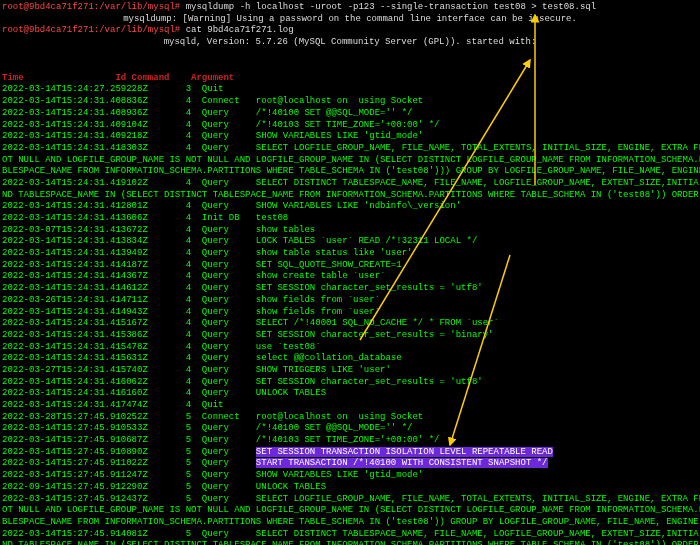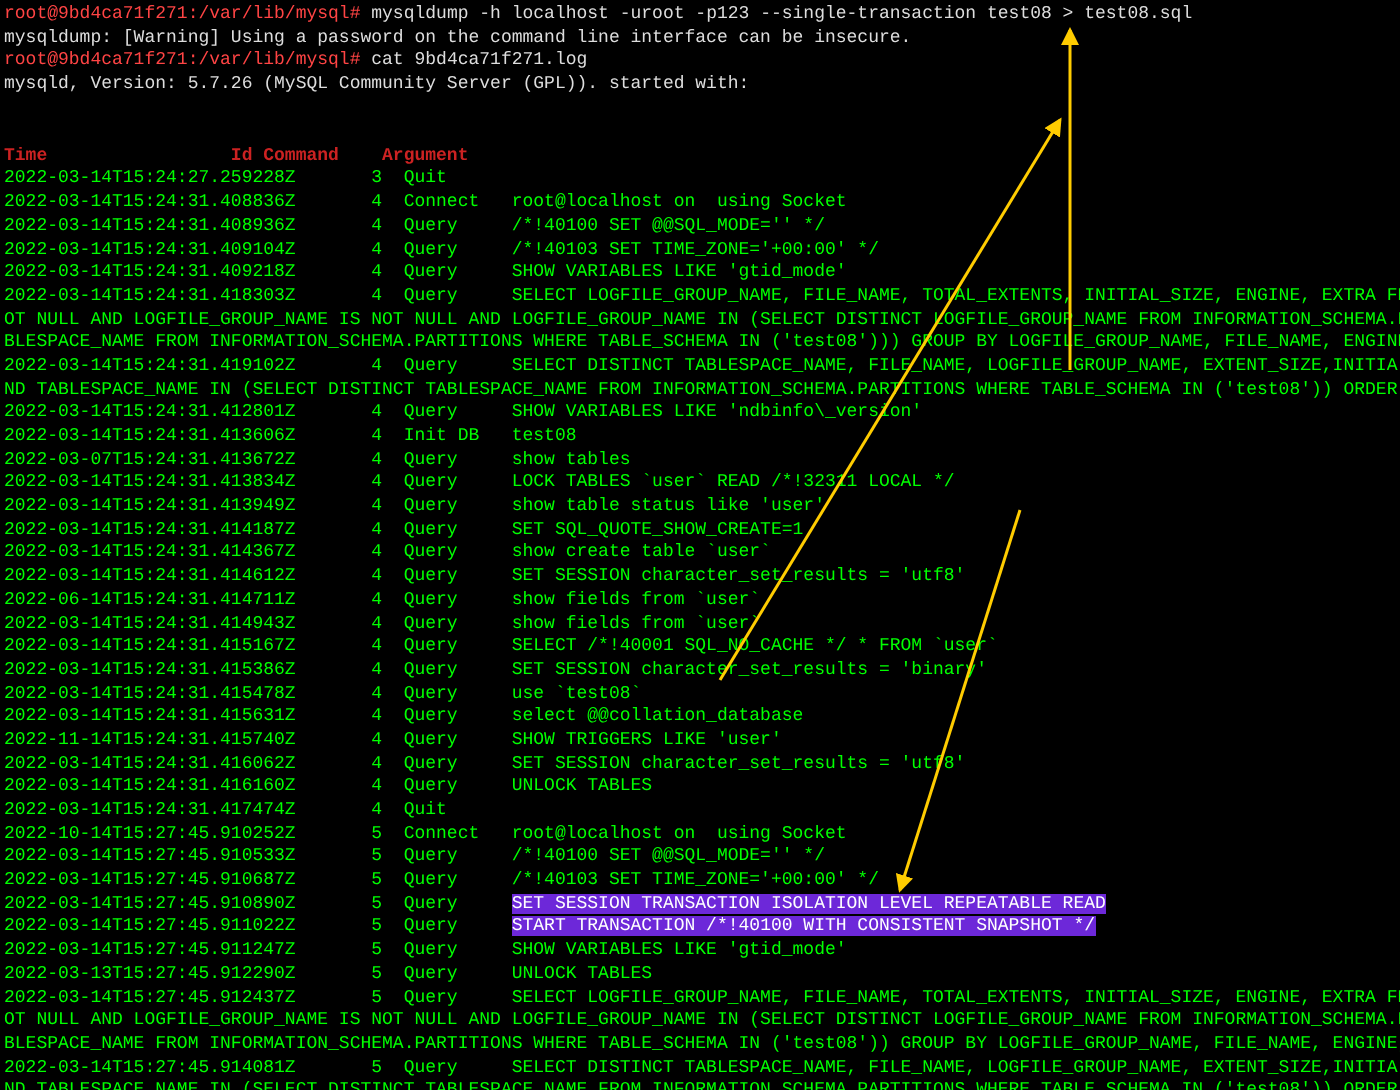--- a/index.html
+++ b/index.html
@@ -10,21 +10,21 @@
       line-height: 1.3;
       color: #0f0;
       width: 700px;
       height: 545px;
       overflow: hidden;
       position: relative;
       padding: 2px;
     }
     .line { white-space: pre; color: #0f0; }
     .prompt { color: #ff4444; }
-    .white { color: #ddd; }
+    .white { color: #ddd; text-align: center; }
     .highlight { background: #6d28d9; color: #fff; }
     .header-row { color: #cc2222; font-weight: bold; margin-top: 24px; }
     .arrow {
       position: absolute;
       pointer-events: none;
     }
     .arrow svg { overflow: visible; }
   </style>
 </head>
 <body>
@@ -52,41 +52,41 @@
   <div class="line">ND TABLESPACE_NAME IN (SELECT DISTINCT TABLESPACE_NAME FROM INFORMATION_SCHEMA.PARTITIONS WHERE TABLE_SCHEMA IN ('test08')) ORDER BY</div>
   <div id="rows3">
       <div class="line">2022-03-14T15:24:31.412801Z       4  Query     SHOW VARIABLES LIKE 'ndbinfo\_version'</div>
       <div class="line">2022-03-14T15:24:31.413606Z       4  Init DB   test08</div>
       <div class="line">2022-03-07T15:24:31.413672Z       4  Query     show tables</div>
       <div class="line">2022-03-14T15:24:31.413834Z       4  Query     LOCK TABLES `user` READ /*!32311 LOCAL */</div>
       <div class="line">2022-03-14T15:24:31.413949Z       4  Query     show table status like 'user'</div>
       <div class="line">2022-03-14T15:24:31.414187Z       4  Query     SET SQL_QUOTE_SHOW_CREATE=1</div>
       <div class="line">2022-03-14T15:24:31.414367Z       4  Query     show create table `user`</div>
       <div class="line">2022-03-14T15:24:31.414612Z       4  Query     SET SESSION character_set_results = 'utf8'</div>
-      <div class="line">2022-06-14T15:24:31.414711Z       4  Query     show fields from `user`</div>
+      <div class="line">2022-03-26T15:24:31.414711Z       4  Query     show fields from `user`</div>
       <div class="line">2022-03-14T15:24:31.414943Z       4  Query     show fields from `user`</div>
       <div class="line">2022-03-14T15:24:31.415167Z       4  Query     SELECT /*!40001 SQL_NO_CACHE */ * FROM `user`</div>
       <div class="line">2022-03-14T15:24:31.415386Z       4  Query     SET SESSION character_set_results = 'binary'</div>
       <div class="line">2022-03-14T15:24:31.415478Z       4  Query     use `test08`</div>
       <div class="line">2022-03-14T15:24:31.415631Z       4  Query     select @@collation_database</div>
-      <div class="line">2022-11-14T15:24:31.415740Z       4  Query     SHOW TRIGGERS LIKE 'user'</div>
+      <div class="line">2022-03-27T15:24:31.415740Z       4  Query     SHOW TRIGGERS LIKE 'user'</div>
       <div class="line">2022-03-14T15:24:31.416062Z       4  Query     SET SESSION character_set_results = 'utf8'</div>
       <div class="line">2022-03-14T15:24:31.416160Z       4  Query     UNLOCK TABLES</div>
       <div class="line">2022-03-14T15:24:31.417474Z       4  Quit      </div>
-      <div class="line">2022-10-14T15:27:45.910252Z       5  Connect   root@localhost on  using Socket</div>
+      <div class="line">2022-03-28T15:27:45.910252Z       5  Connect   root@localhost on  using Socket</div>
       <div class="line">2022-03-14T15:27:45.910533Z       5  Query     /*!40100 SET @@SQL_MODE='' */</div>
       <div class="line">2022-03-14T15:27:45.910687Z       5  Query     /*!40103 SET TIME_ZONE='+00:00' */</div>
     </div>
   <div id="hrows">
       <div class="line"><span>2022-03-14T15:27:45.910890Z       5  Query     </span><span class="highlight">SET SESSION TRANSACTION ISOLATION LEVEL REPEATABLE READ</span></div>
       <div class="line"><span>2022-03-14T15:27:45.911022Z       5  Query     </span><span class="highlight">START TRANSACTION /*!40100 WITH CONSISTENT SNAPSHOT */</span></div>
     </div>
   <div id="rows4">
       <div class="line">2022-03-14T15:27:45.911247Z       5  Query     SHOW VARIABLES LIKE 'gtid_mode'</div>
-      <div class="line">2022-03-13T15:27:45.912290Z       5  Query     UNLOCK TABLES</div>
+      <div class="line">2022-09-14T15:27:45.912290Z       5  Query     UNLOCK TABLES</div>
       <div class="line">2022-03-14T15:27:45.912437Z       5  Query     SELECT LOGFILE_GROUP_NAME, FILE_NAME, TOTAL_EXTENTS, INITIAL_SIZE, ENGINE, EXTRA FR</div>
     </div>
   <div class="line">OT NULL AND LOGFILE_GROUP_NAME IS NOT NULL AND LOGFILE_GROUP_NAME IN (SELECT DISTINCT LOGFILE_GROUP_NAME FROM INFORMATION_SCHEMA.FI</div>
   <div class="line">BLESPACE_NAME FROM INFORMATION_SCHEMA.PARTITIONS WHERE TABLE_SCHEMA IN ('test08')) GROUP BY LOGFILE_GROUP_NAME, FILE_NAME, ENGINE,</div>
   <div id="rows5">
       <div class="line">2022-03-14T15:27:45.914081Z       5  Query     SELECT DISTINCT TABLESPACE_NAME, FILE_NAME, LOGFILE_GROUP_NAME, EXTENT_SIZE,INITIA</div>
     </div>
   <div class="line">ND TABLESPACE_NAME IN (SELECT DISTINCT TABLESPACE_NAME FROM INFORMATION_SCHEMA.PARTITIONS WHERE TABLE_SCHEMA IN ('test08')) ORDER</div>
 
 </div>

